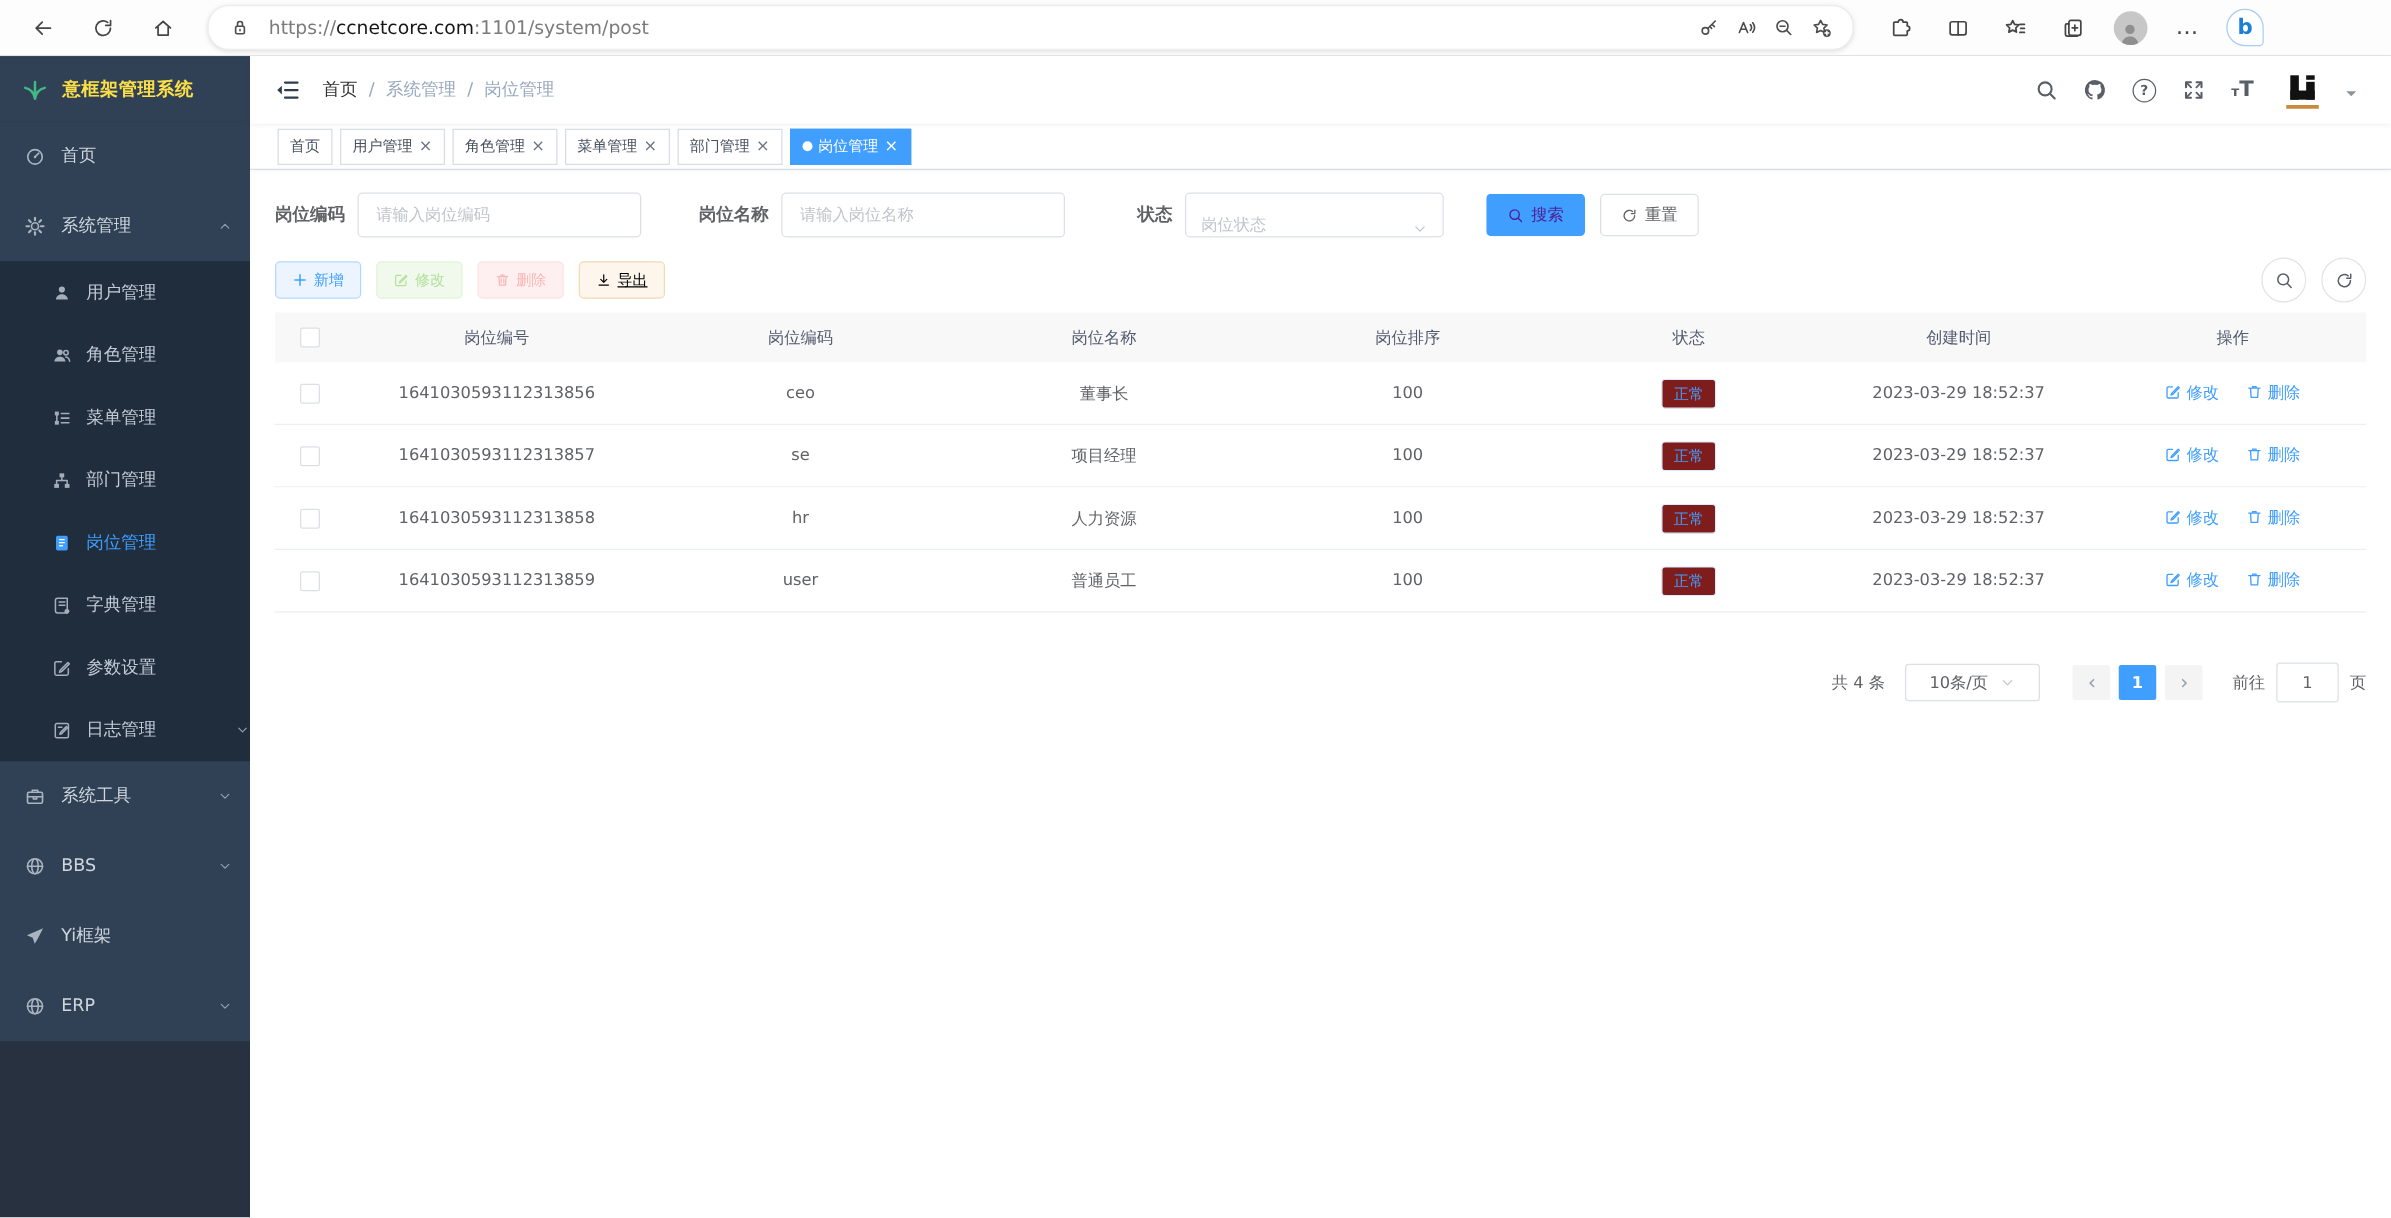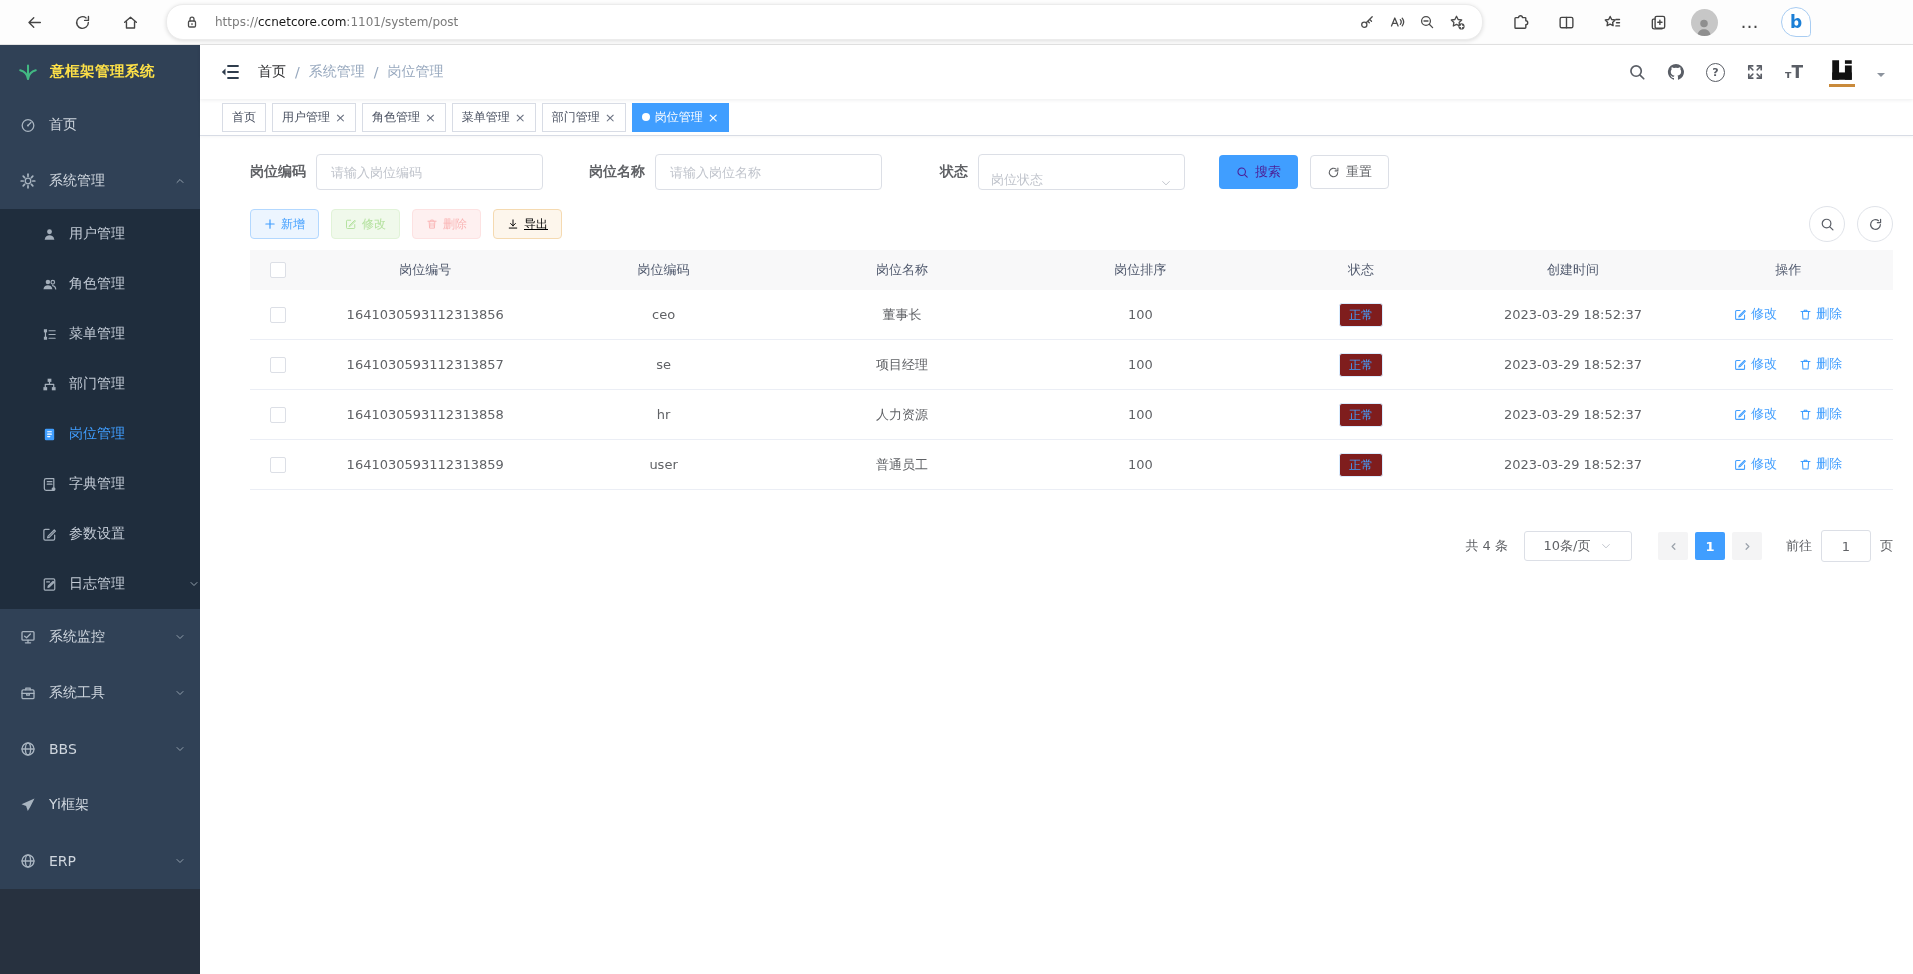--- a/index.html
+++ b/index.html
@@ -17,21 +17,21 @@
                display:flex;align-items:center;padding:0 10px;flex:none;}
   .nav-btn{width:34px;height:34px;border-radius:6px;display:flex;align-items:center;
            justify-content:center;color:#454545;margin:0 7px;cursor:pointer;}
   .nav-btn .svgic{width:17px;height:17px;}
   .url-pill{height:34px;width:1295px;flex:none;background:#fff;border:1px solid #ececec;
             box-shadow:0 1px 4px rgba(0,0,0,.13);border-radius:17px;display:flex;
             align-items:center;padding:0 10px;margin-left:12px;color:#4c4c4c;}
   .pill-ic{width:30px;height:30px;display:flex;align-items:center;justify-content:center;
            color:#4c4c4c;cursor:pointer;flex:none;}
   .pill-ic .svgic{width:16px;height:16px;}
-  .url-text{flex:1;font-size:12px;margin-left:8px;white-space:nowrap;overflow:hidden;}
+  .url-text{flex:1;font-size:15px;margin-left:8px;white-space:nowrap;overflow:hidden;}
   .url-dim{color:#7b7b7b;}
   .url-host{color:#161616;}
   .browser-right{display:flex;align-items:center;margin-left:16px;gap:4px;}
   .browser-right .nav-btn{margin:0 4px;}
   .b-avatar{width:27px;height:27px;border-radius:50%;background:#c7c7c7;overflow:hidden;
             display:flex;align-items:flex-end;justify-content:center;}
   .ellipsis-txt{font-size:18px;color:#454545;letter-spacing:1px;line-height:10px;}
   .bing{width:28px;height:28px;border-radius:50% 50% 12% 50%;background:#fff;
         border:1.5px solid #a9cdf2;color:#1b7fd6;font-weight:700;font-size:17px;
         display:flex;align-items:center;justify-content:center;cursor:pointer;}
@@ -82,21 +82,21 @@
             border-bottom:1px solid #d8dce5;background:#fff;position:relative;z-index:2;
             box-shadow:0 1px 3px rgba(0,0,0,.04);}
   .tab{height:27px;display:flex;align-items:center;padding:0 9px;border:1px solid #d8dce5;
        background:#fff;font-size:12px;color:#495060;gap:5px;cursor:pointer;}
   .tab .close{font-size:13px;line-height:1;color:#6a7180;}
   .tab.active{background:#409eff;border-color:#409eff;color:#fff;}
   .tab.active .close{color:#fff;}
   .dot{width:8px;height:8px;border-radius:50%;background:#fff;}
 
   
-  .content{flex:1;padding:18px 20px 0;background:#fff;min-height:0;margin-left:30px;}
+  .content{flex:1;padding:18px 20px 0;background:#fff;min-height:0;}
   .filter-row{display:flex;align-items:center;}
   .f-label{font-size:14px;font-weight:700;color:#606266;white-space:nowrap;}
   .ml46{margin-left:46px;} .ml58{margin-left:58px;}
   .el-input{height:34px;border:1px solid #dcdfe6;border-radius:4px;background:#fff;
             display:flex;align-items:center;padding:0 12px;margin-left:10px;}
   .el-input input{border:none;outline:none;font-size:13px;color:#606266;width:100%;
                   font-family:inherit;background:transparent;}
   .el-input input::placeholder{color:#c0c4cc;}
   .w-input{width:201px;}
   .el-select{width:181px;height:34px;border:1px solid #dcdfe6;border-radius:4px;background:#fff;
@@ -364,32 +364,20 @@
             <svg class="svgic" viewBox="0 0 16 16">
                 <rect class="st" x="2.4" y="2" width="11.2" height="12" rx="1.3"></rect>
                 <path class="st" d="M6.8 9.6l5-5 1 1-5 5-1.5.5z"></path>
                 <line class="st" x1="5" y1="5.2" x2="8" y2="5.2"></line>
               </svg>
             <span>日志管理</span>
             <svg class="chev" viewBox="0 0 16 16">
                 <polyline class="st" points="4,6 8,10 12,6"></polyline>
               </svg>
           </div>
-        </div>
-        <div class="menu-item">
-          <svg class="svgic" viewBox="0 0 16 16">
-              <rect class="st" x="2" y="2.6" width="12" height="8.6" rx="1"></rect>
-              <polyline class="st" points="4.6,7.2 6.6,8.8 10.4,5"></polyline>
-              <line class="st" x1="8" y1="11.2" x2="8" y2="13.6"></line>
-              <line class="st" x1="5.4" y1="13.8" x2="10.6" y2="13.8"></line>
-            </svg>
-          <span>系统监控</span>
-          <svg class="chev" viewBox="0 0 16 16">
-              <polyline class="st" points="4,6 8,10 12,6"></polyline>
-            </svg>
         </div>
         <div class="menu-item">
           <svg class="svgic" viewBox="0 0 16 16">
               <rect class="st" x="2" y="4.8" width="12" height="8.8" rx="1.2"></rect>
               <path class="st" d="M5.8 4.8V3.2h4.4v1.6M2 8.4h12M6.7 8.4v1.8h2.6V8.4"></path>
             </svg>
           <span>系统工具</span>
           <svg class="chev" viewBox="0 0 16 16">
               <polyline class="st" points="4,6 8,10 12,6"></polyline>
             </svg>

